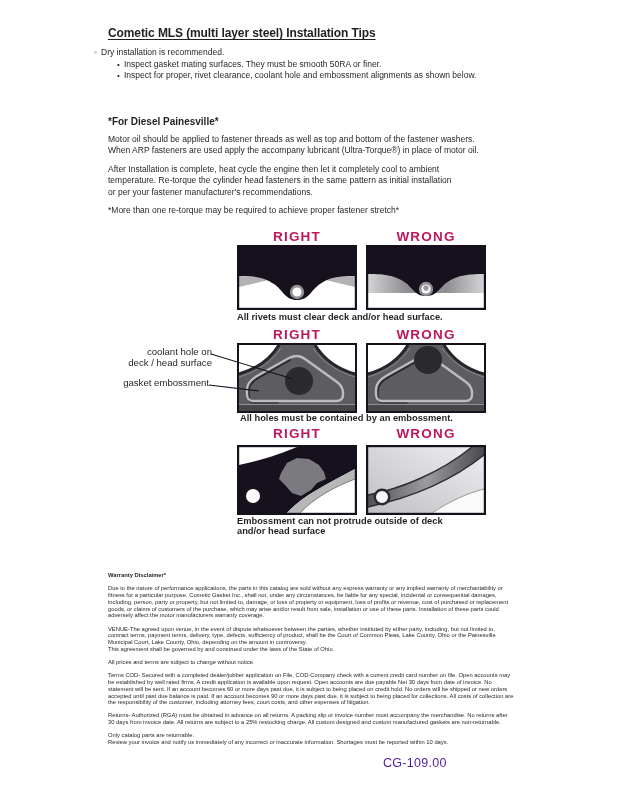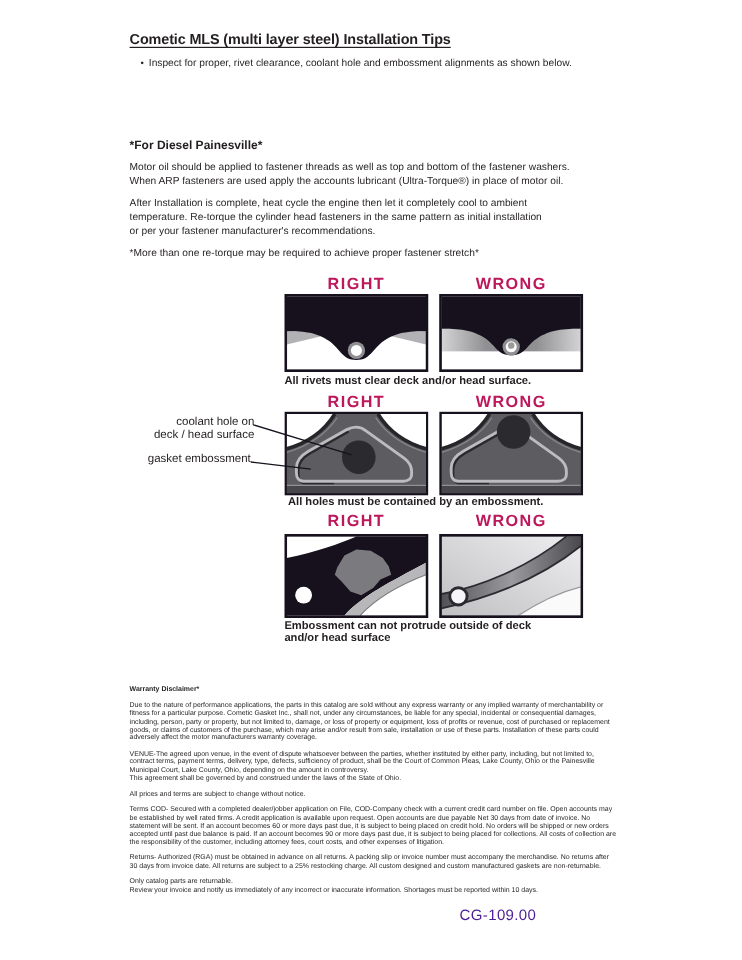--- a/index.html
+++ b/index.html
@@ -25,26 +25,28 @@
   svg{display:block;}
 </style>
 </head>
 <body>
 
 <div class="page">
 
   <div class="abs title">Cometic MLS (multi layer steel) Installation Tips</div>
 
   <div class="abs tips">
+    <div class="tip-line"><span class="tip-marker">◦</span><span>Dry installation is recommended.</span></div>
+    <div class="tip-line tip-sub"><span class="tip-marker">•</span><span>Inspect gasket mating surfaces.  They must be smooth 50RA or finer.</span></div>
     <div class="tip-line tip-sub"><span class="tip-marker">•</span><span>Inspect for proper, rivet clearance, coolant hole and embossment alignments as shown below.</span></div>
   </div>
 
   <div class="abs h-diesel">*For Diesel Painesville*</div>
   <div class="abs body-para" style="top:134px;">Motor oil should be applied to fastener threads as well as top and bottom of the fastener washers.
-When ARP fasteners are used apply the accounts lubricant (Ultra-Torque®) in place of motor oil.</div>
+When ARP fasteners are used apply the accompany lubricant (Ultra-Torque®) in place of motor oil.</div>
   <div class="abs body-para" style="top:164px;">After Installation is complete, heat cycle the engine then let it completely cool to ambient
 temperature. Re-torque the cylinder head fasteners in the same pattern as initial installation
 or per your fastener manufacturer's recommendations.</div>
   <div class="abs body-para" style="top:205px;">*More than one re-torque may be required to achieve proper fastener stretch*</div>
 
   <div class="abs rw-label" style="left:237px;top:229px;">RIGHT</div>
   <div class="abs rw-label" style="left:366px;top:229px;">WRONG</div>
 
   <svg class="abs" style="left:237px;top:245px;" width="120" height="65" viewBox="0 0 120 65">
     <rect x="1" y="1" width="118" height="63" fill="#ffffff"></rect>

